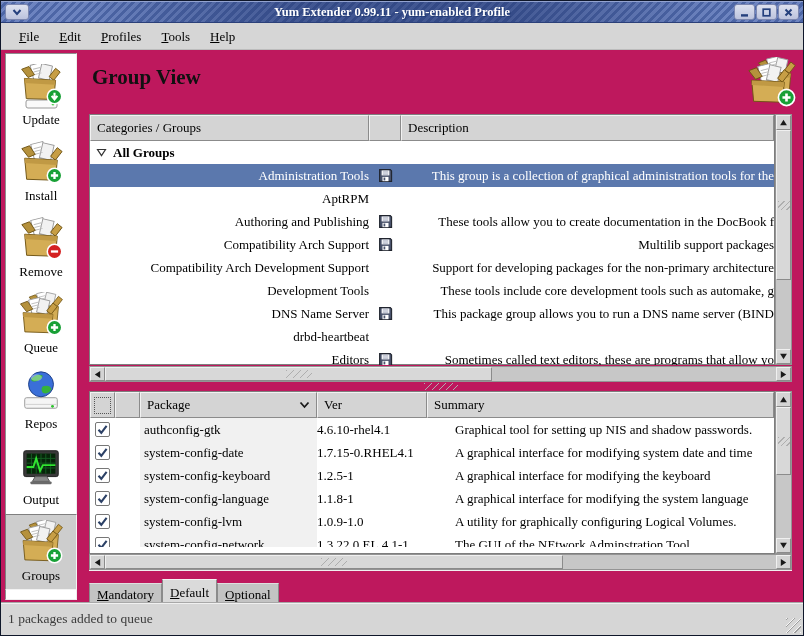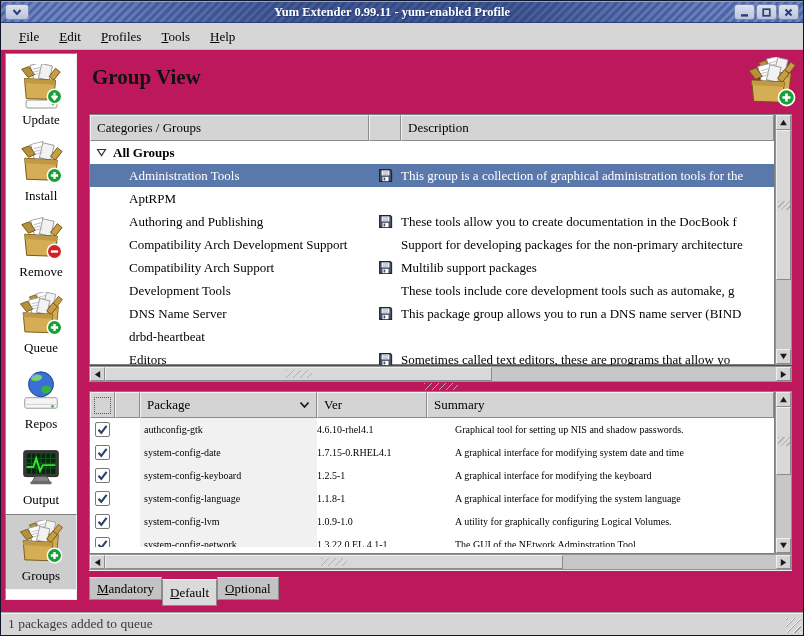--- a/index.html
+++ b/index.html
@@ -32,32 +32,32 @@
   .side-item.active{background:#cdcdcd;border:1px solid #7f7f7f;border-bottom-color:#f2f2f2;border-right-color:#f2f2f2;}
   .icon48{width:46px;height:46px;}
   
   .page-title{position:absolute;left:91px;top:64px;font-size:21px;font-weight:bold;color:#111;}
   .big-icon{position:absolute;left:745px;top:56px;width:52px;height:52px;}
   
   .gridhead{display:flex;height:26px;background:#d4d4d4;font-size:13px;}
   .hcell{box-sizing:border-box;border:1px solid;border-color:#f2f2f2 #8b8b8b #8b8b8b #f2f2f2;
     display:flex;align-items:center;padding:0 6px;white-space:nowrap;overflow:hidden;}
   .gtable{position:absolute;left:88px;top:113px;width:686px;height:251px;background:#fff;
-    border:1px solid #7e7e7e;box-sizing:border-box;}
+    border:1px solid #7e7e7e;box-sizing:border-box;text-align:right;}
   .gbody{position:relative;height:224px;overflow:hidden;font-size:13px;}
   .grow{display:flex;height:23px;line-height:23px;white-space:nowrap;}
   .gc1{width:279px;box-sizing:border-box;padding-left:39px;overflow:hidden;flex:none;}
   .gc1.root{padding-left:6px;font-weight:bold;display:flex;align-items:center;gap:6px;}
   .gc2{width:32px;flex:none;display:flex;align-items:center;justify-content:center;}
   .gc3{flex:1;overflow:hidden;}
   .grow.sel{background:#5b78ad;color:#fff;}
   
   .ptable{position:absolute;left:88px;top:390px;width:686px;height:163px;background:#fff;
     border:1px solid #7e7e7e;box-sizing:border-box;}
-  .pbody{position:relative;height:129px;overflow:hidden;font-size:10px;}
+  .pbody{position:relative;height:129px;overflow:hidden;font-size:13px;}
   .pc0{width:25px;flex:none;display:flex;align-items:center;justify-content:center;}
   .pc1{width:25px;flex:none;}
   .pc2{width:177px;flex:none;box-sizing:border-box;padding-left:4px;overflow:hidden;}
   .pc3{width:110px;flex:none;overflow:hidden;}
   .pc4{flex:1;overflow:hidden;margin-left:28px;}
   .pbody .pc2{background:#f1f1f1;}
   .focusbox{width:15px;height:15px;border:1px dotted #555;margin-left:3px;}
   .checkbox{width:13px;height:13px;background:#fff;border:1px solid #777;border-radius:2px;
     display:flex;align-items:center;justify-content:center;}
   
@@ -68,26 +68,26 @@
   .sthumb{position:absolute;background:#d8d8d8;border:1px solid;border-color:#f0f0f0 #8b8b8b #8b8b8b #f0f0f0;
     box-sizing:border-box;display:flex;align-items:center;justify-content:center;}
   .grip{width:12px;height:9px;background:repeating-linear-gradient(135deg,#aeaeae 0 1px,transparent 1px 4px);}
   .griph{width:26px;height:8px;background:repeating-linear-gradient(135deg,#aeaeae 0 1px,transparent 1px 5px);}
   
   .splitter{position:absolute;left:88px;top:381px;width:703px;height:9px;display:flex;
     align-items:center;justify-content:center;}
   
   .tabline{position:absolute;left:88px;top:569px;width:703px;border-top:1px solid #f0f0f0;}
   .tabs{position:absolute;left:88px;top:570px;height:27px;display:flex;align-items:flex-start;font-size:13px;}
-  .tab{box-sizing:border-box;height:23px;line-height:21px;margin-top:6px;padding:0 7px;background:#c3c3c3;
+  .tab{box-sizing:border-box;height:23px;line-height:21px;margin-top:12px;padding:0 7px;background:#c3c3c3;
     border:1px solid #8b8b8b;border-top-color:#dedede;}
   .tab.active{height:27px;line-height:25px;margin-top:8px;background:#dadada;border-top-color:#f4f4f4;}
   .tab u{text-decoration:underline;}
   
-  .statusbar{position:absolute;left:0;right:0;bottom:0;height:23px;background:#d6d6d6;
+  .statusbar{position:absolute;left:0;right:0;bottom:0;height:33px;background:#d6d6d6;
     border-top:1px solid #a8a8a8;box-shadow:inset 0 1px 0 #f0f0f0;
     display:flex;align-items:center;padding-left:7px;font-size:13.5px;color:#3c3c3c;box-sizing:border-box;}
   .resize-grip{position:absolute;right:2px;bottom:2px;width:15px;height:15px;
     background:repeating-linear-gradient(135deg,#f6f6f6 0 1px,#9e9e9e 1px 2px,transparent 2px 5px);}
   .hidden-defs{position:absolute;width:0;height:0;overflow:hidden;}
   .floppy{width:15px;height:15px;}
 </style>
 </head>
 <body>
 
@@ -281,32 +281,32 @@
       <div class="grow">
         <div class="gc1">Authoring and Publishing</div>
         <div class="gc2">
             <svg class="floppy">
               <use href="#sym-floppy" width="15" height="15"></use>
             </svg>
           </div>
         <div class="gc3">These tools allow you to create documentation in the DocBook f</div>
       </div>
       <div class="grow">
-        <div class="gc1">Compatibility Arch Development Support</div>
-        <div class="gc2"></div>
-        <div class="gc3">Support for developing packages for the non-primary architecture</div>
-      </div>
-      <div class="grow">
         <div class="gc1">Compatibility Arch Support</div>
         <div class="gc2">
             <svg class="floppy">
               <use href="#sym-floppy" width="15" height="15"></use>
             </svg>
           </div>
         <div class="gc3">Multilib support packages</div>
+      </div>
+      <div class="grow">
+        <div class="gc1">Compatibility Arch Development Support</div>
+        <div class="gc2"></div>
+        <div class="gc3">Support for developing packages for the non-primary architecture</div>
       </div>
       <div class="grow">
         <div class="gc1">Development Tools</div>
         <div class="gc2"></div>
         <div class="gc3">These tools include core development tools such as automake, g</div>
       </div>
       <div class="grow">
         <div class="gc1">DNS Name Server</div>
         <div class="gc2">
             <svg class="floppy">

